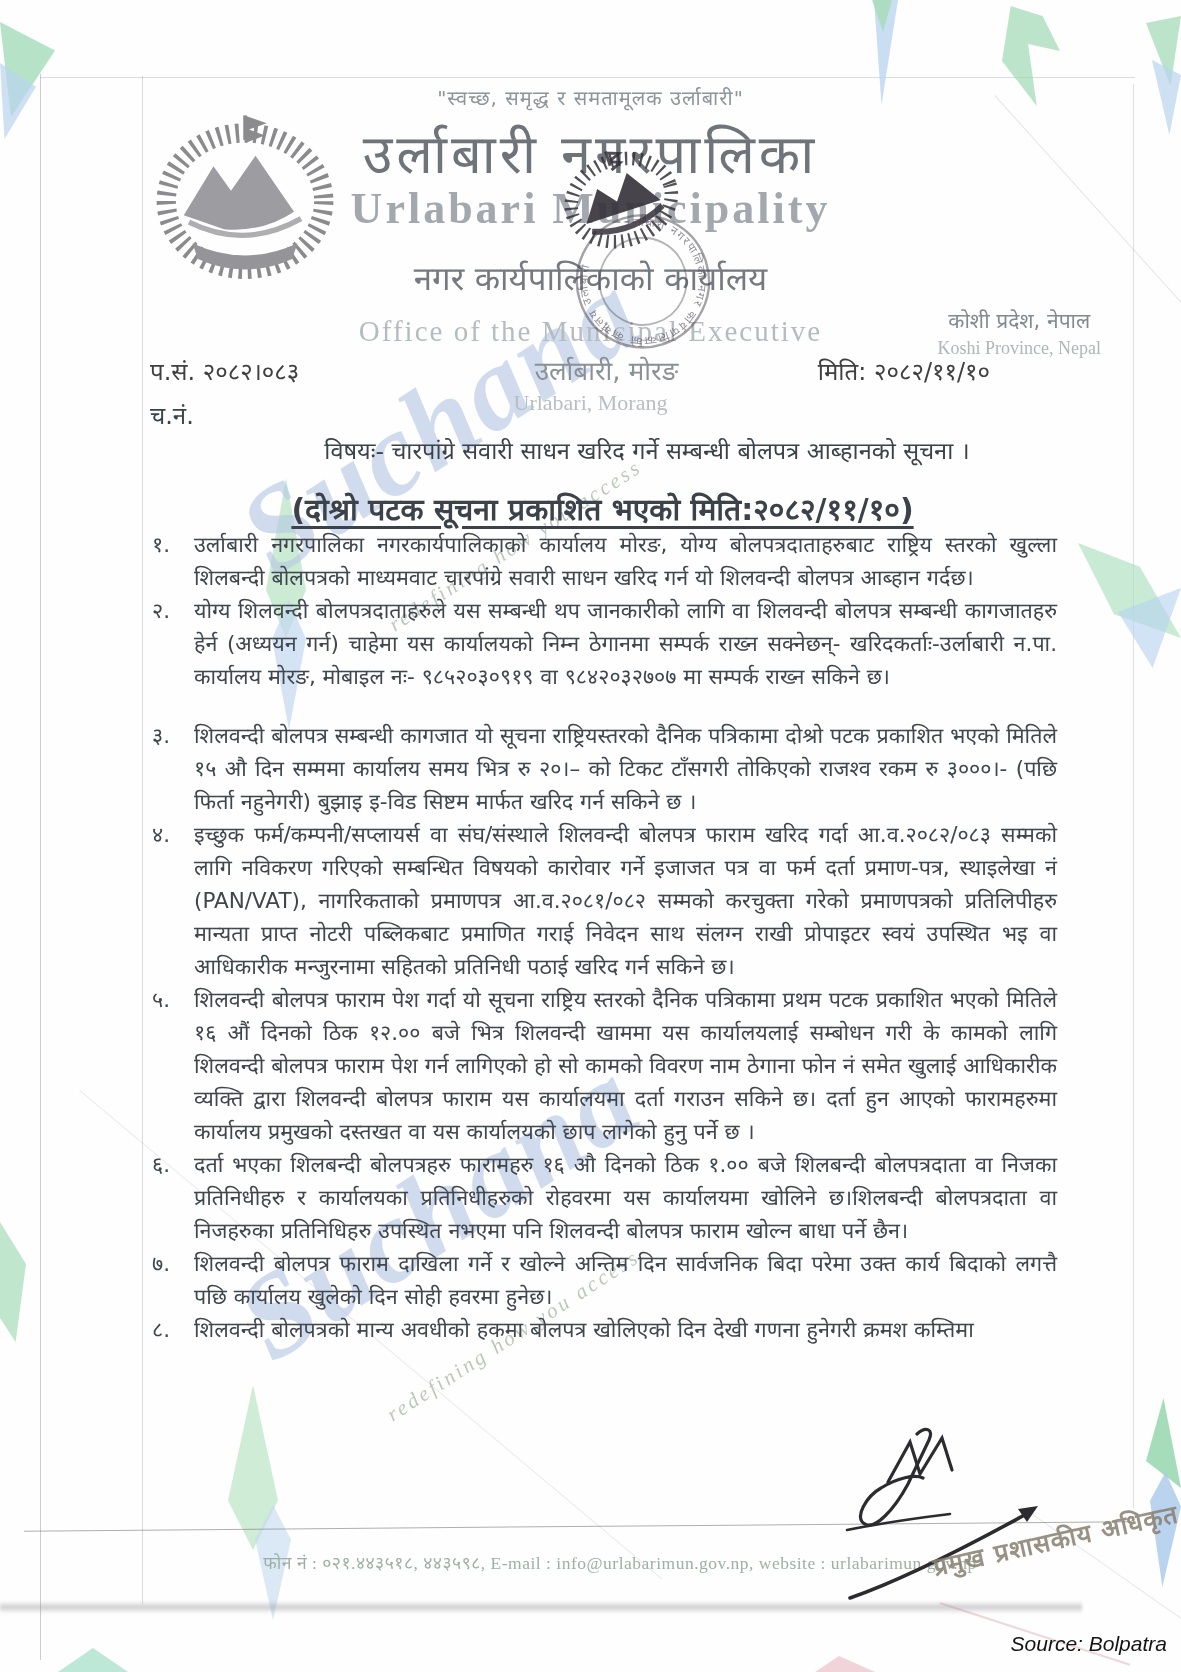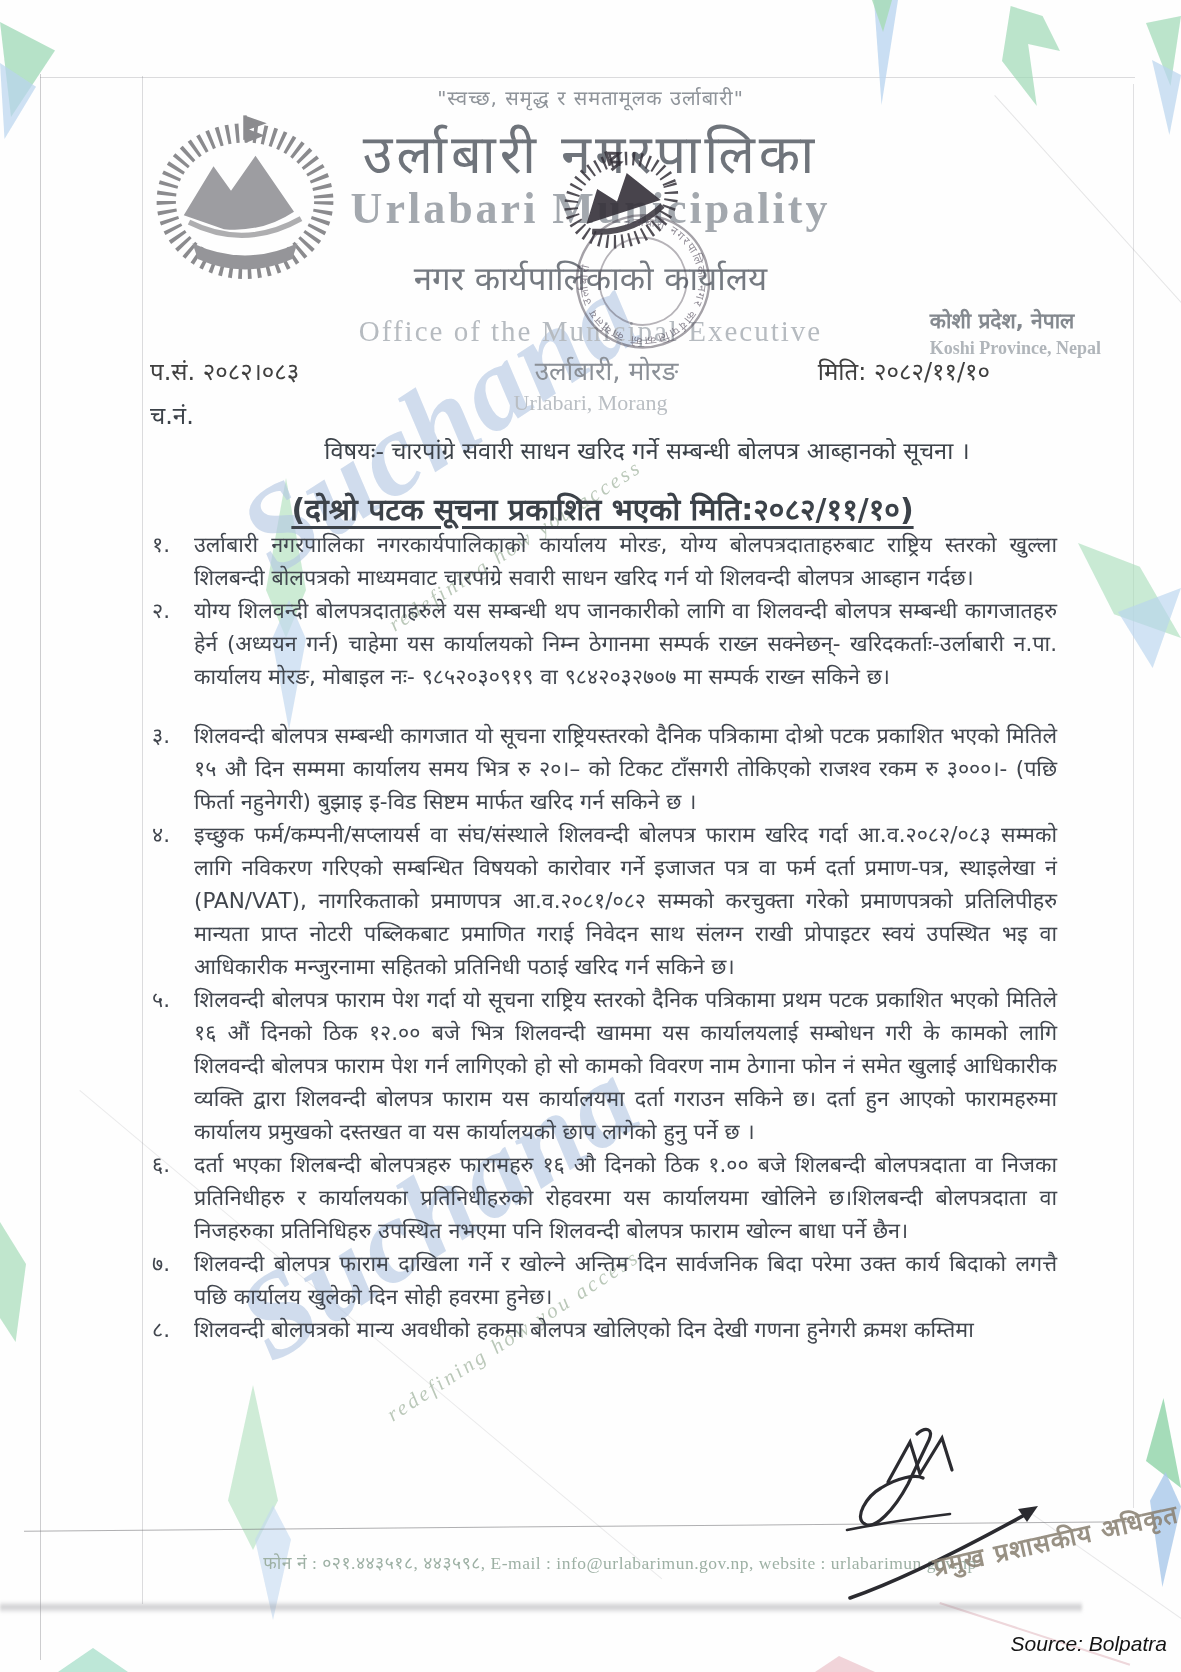--- a/index.html
+++ b/index.html
@@ -20,21 +20,21 @@
   
   .header{position:absolute;top:84px;left:0;width:100%;text-align:center;z-index:2;}
   .motto{font-size:20px;color:#8f949a;letter-spacing:1px;}
   .title-np{font-size:54px;color:#6f747b;letter-spacing:4px;margin-top:14px;line-height:1.1;}
   .title-en{font-family:"Liberation Serif",serif;font-weight:700;font-size:44px;color:#a3a8ae;
             letter-spacing:3px;margin-top:2px;line-height:1.05;}
   .office-np{font-size:33px;color:#757a81;margin-top:22px;}
   .office-en{font-family:"Liberation Serif",serif;font-size:29px;color:#b6bbc0;letter-spacing:2px;margin-top:15px;}
   .place-np{font-size:26px;color:#8b9097;margin-top:4px;padding-left:32px;}
   .place-en{font-family:"Liberation Serif",serif;font-size:22px;color:#b9bec3;margin-top:2px;}
-  .province{position:absolute;right:80px;top:306px;z-index:2;font-weight:bold;}
+  .province{position:absolute;right:80px;top:306px;text-align:center;z-index:2;}
   .province-np{font-size:21px;color:#84898f;}
   .province-en{font-family:"Liberation Serif",serif;font-size:18px;color:#b0b5ba;margin-top:4px;}
 
   .meta-row{position:absolute;top:354px;left:150px;width:840px;display:flex;
             justify-content:space-between;font-size:24px;color:#404040;z-index:2;}
   .ch-no{position:absolute;top:398px;left:150px;font-size:24px;color:#3c4249;z-index:2;}
 
   .subject{position:absolute;top:434px;left:232px;width:830px;text-align:center;
            font-size:23.5px;color:#3c4249;z-index:2;}
   .subheading{position:absolute;top:488px;left:150px;width:905px;text-align:center;

